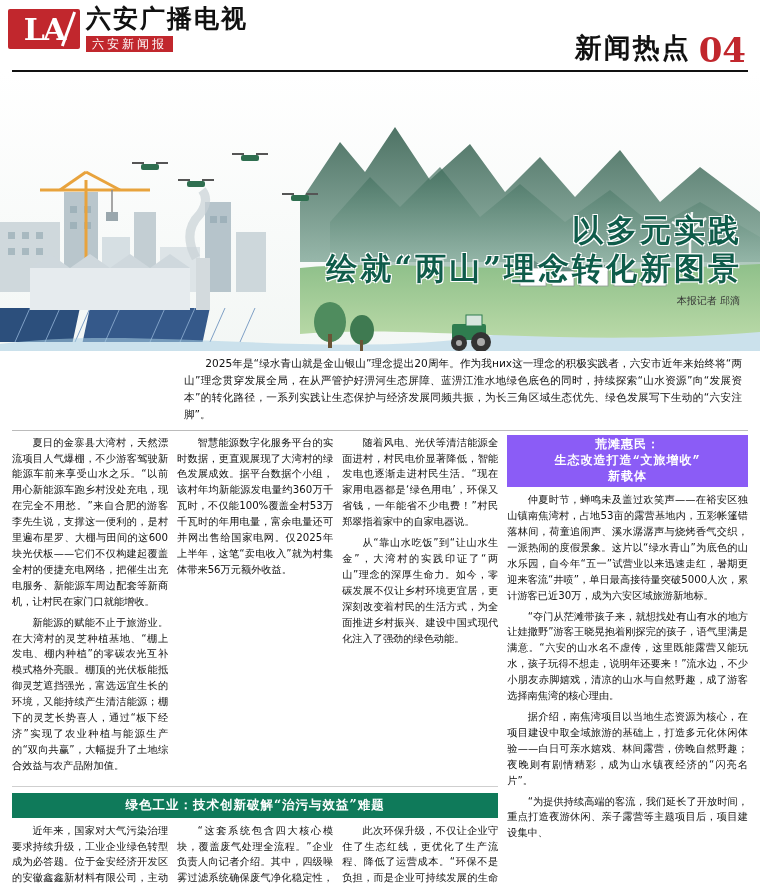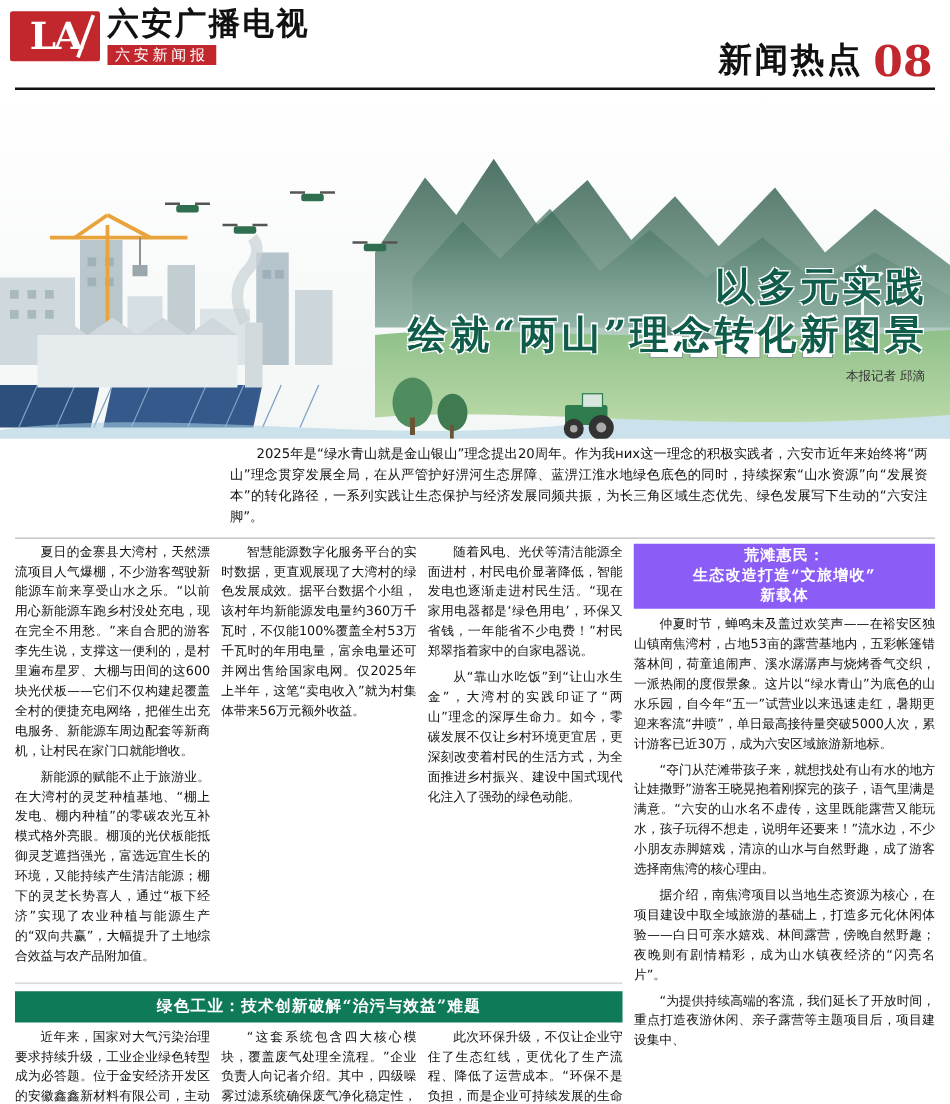--- a/index.html
+++ b/index.html
@@ -96,21 +96,21 @@
         <span>LA</span>
         <span class="slash"></span>
       </div>
       <div class="logo-text">
         <div class="lt-main">六安广播电视</div>
         <div class="lt-sub">六安新闻报</div>
       </div>
     </div>
     <div class="section-title">
       <span class="st-text">新闻热点</span>
-      <span class="st-num">08</span>
+      <span class="st-num">04</span>
     </div>
   </div>
   <div class="rule-top"></div>
 
   <div class="hero">
     <svg width="760" height="300" viewBox="0 0 760 300">
       <defs>
         <linearGradient id="sky" x1="0" y1="0" x2="0" y2="1">
           <stop offset="0%" stop-color="#ffffff"></stop>
           <stop offset="100%" stop-color="#f2f6f4"></stop>

